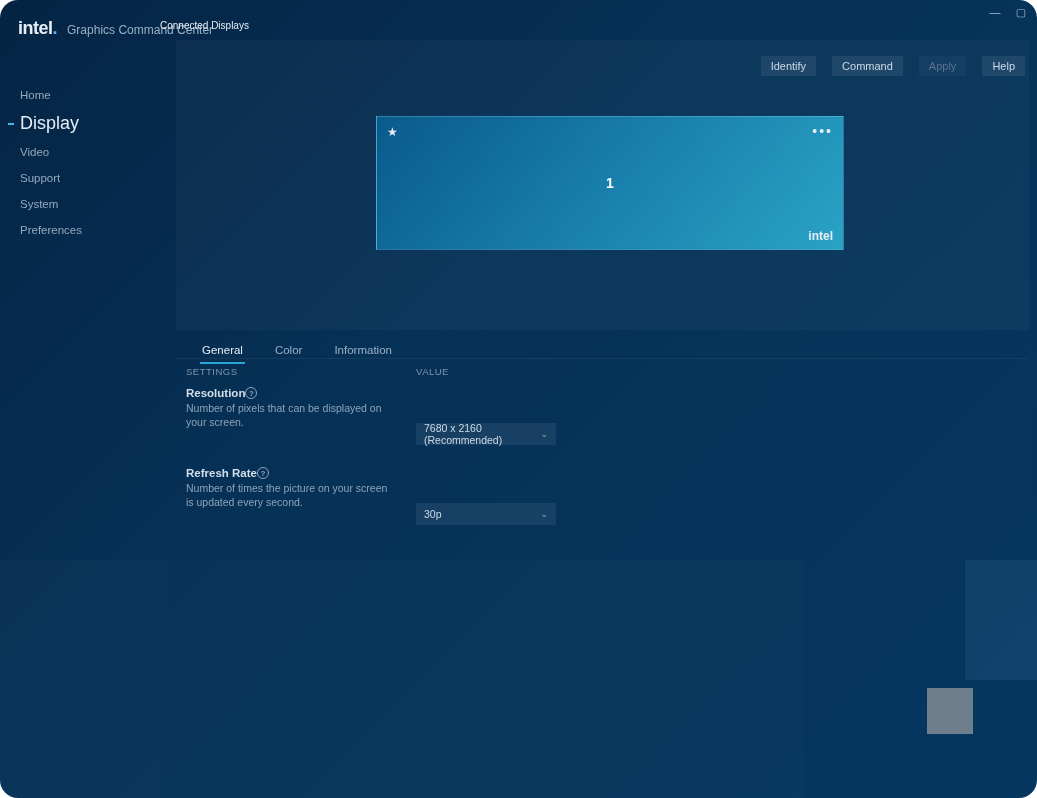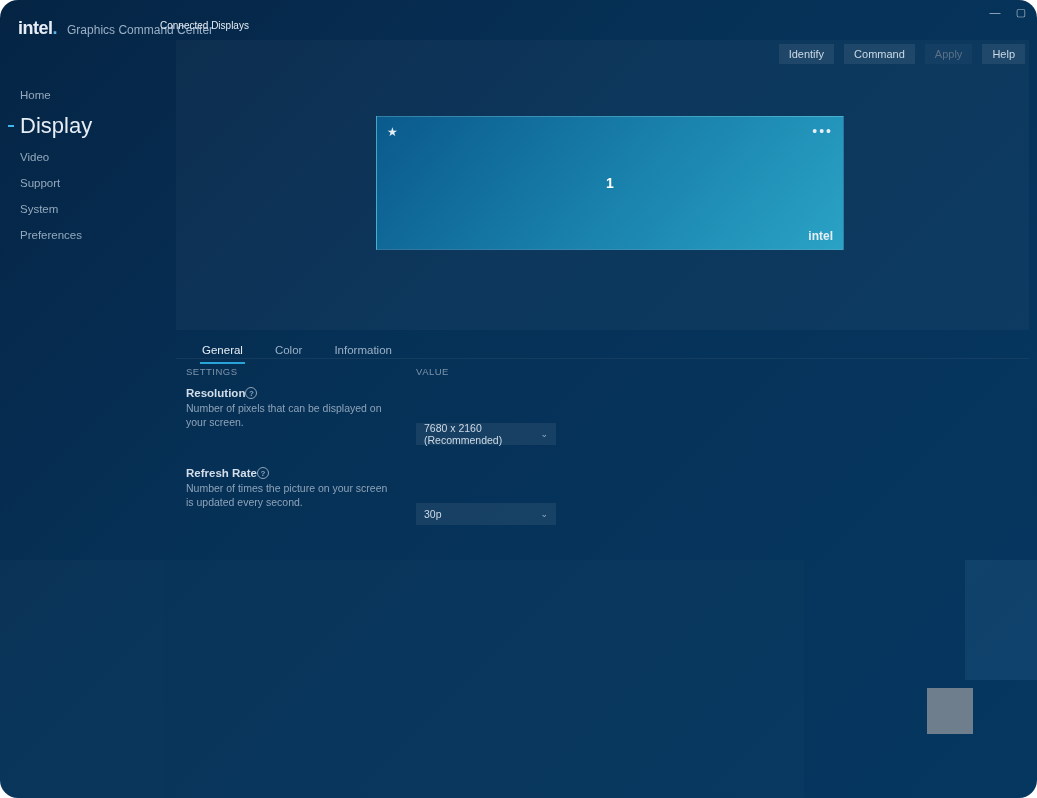--- a/index.html
+++ b/index.html
@@ -15,25 +15,25 @@
     .sq3{right:0;top:560px;width:72px;height:120px;background:rgba(80,140,190,0.14);}
     .sq4{right:64px;bottom:64px;width:46px;height:46px;background:#6f7e8c;}
     .titlebar{position:absolute;top:6px;right:10px;display:flex;gap:14px;}
     .tb-btn{width:12px;height:12px;color:#aebfd1;font-size:11px;display:flex;align-items:center;justify-content:center;cursor:default;}
     .brand{position:absolute;top:18px;left:18px;display:flex;align-items:baseline;gap:10px;}
     .brand-logo{color:#e6edf5;font-weight:700;font-size:18px;letter-spacing:-0.5px;}
     .brand-logo::after{content:".";color:#5db4ea;}
     .brand-sub{color:#9bb0c6;font-size:12px;}
     .sidebar{position:absolute;left:0;top:82px;width:164px;}
     .nav-item{padding:7px 0 7px 20px;font-size:11.5px;color:#94a9be;cursor:pointer;}
-    .nav-item.active{color:#e6edf5;font-size:22px;font-weight:400;position:relative;padding:5px 0 5px 20px;}
+    .nav-item.active{color:#e6edf5;font-size:18px;font-weight:400;position:relative;padding:5px 0 5px 20px;}
     .nav-item.active::before{content:"";position:absolute;left:8px;top:50%;transform:translateY(-50%);width:6px;height:2px;background:#3fb6ec;}
     .page-title{position:absolute;top:20px;left:160px;color:#e6edf5;font-size:10px;}
     .panel-top{position:absolute;top:40px;left:176px;right:8px;height:290px;background:rgba(255,255,255,0.03);}
-    .toolbar{position:absolute;top:44px;right:12px;display:flex;gap:10px;}
+    .toolbar{position:absolute;top:56px;right:12px;display:flex;gap:16px;}
     .tbtn{background:rgba(255,255,255,0.08);color:#cdd9e5;font-size:11px;padding:4px 10px;border:none;cursor:pointer;}
     .tbtn.disabled{background:rgba(255,255,255,0.03);color:#5a7188;}
     .display-card{
       position:absolute;top:116px;left:376px;width:468px;height:134px;
       background:linear-gradient(130deg,#0a5a8c 0%,#1a83ae 55%,#2aa3c5 100%);
       border:1px solid rgba(255,255,255,0.15);cursor:pointer;
     }
     .dc-star{position:absolute;top:8px;left:10px;color:#e6edf5;font-size:12px;}
     .dc-more{position:absolute;top:6px;right:10px;color:#e6edf5;font-size:14px;letter-spacing:2px;cursor:pointer;}
     .dc-num{position:absolute;top:50%;left:50%;transform:translate(-50%,-50%);color:#fff;font-weight:600;font-size:14px;}

